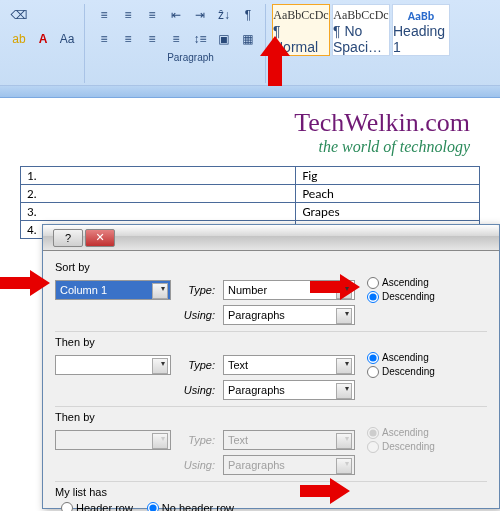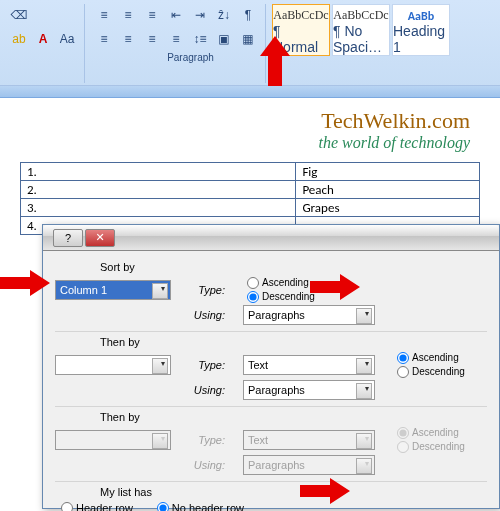--- a/index.html
+++ b/index.html
@@ -16,36 +16,36 @@
   .style-box { width: 58px; height: 52px; background: #fff; border: 1px solid #c3d6ef; display: flex; flex-direction: column; align-items: center; justify-content: flex-end; font-size: 10px; }
   .style-box.sel { border: 1px solid #f5a623; background: #fff9e6; }
   .style-preview { font-family: "Times New Roman", serif; font-size: 12px; color: #333; }
   .style-preview.blue { color: #2a6bcc; font-family: "Calibri", sans-serif; font-weight: bold; }
   .style-name { font-size: 14px; color: #2a4a7a; }
   
   .blue-bar { height: 12px; background: linear-gradient(#b9d4f3, #9ec3ec); border-bottom: 1px solid #7ba8e0; }
   
   .doc { padding: 10px 20px 0 20px; }
   .brand { text-align: right; margin-right: 10px; }
-  .brand-title { color: #a16207; font-family: Georgia, serif; font-size: 22px; }
+  .brand-title { color: #701a75; font-family: Georgia, serif; font-size: 26px; }
   .brand-sub { color: #2a8a5a; font-family: Georgia, serif; font-style: italic; font-size: 16px; }
   
   table.doc-table { border-collapse: collapse; width: 100%; margin-top: 10px; }
   table.doc-table td { border: 1px solid #4a6a9a; padding: 1px 6px; font-family: Calibri, sans-serif; font-size: 13px; }
   table.doc-table td:first-child { width: 60%; }
   
   .dialog { position: absolute; left: 42px; top: 224px; width: 458px; height: 285px; background: #f0f0f0; border: 1px solid #6688b0; box-shadow: 2px 2px 8px rgba(0,0,0,.3); }
   .titlebar { height: 26px; background: linear-gradient(#fefefe, #d7d7d7 45%, #c5c5c5 46%, #e6e6e6); display: flex; align-items: center; padding: 0 2px 0 8px; border-bottom: 1px solid #888; border-top-left-radius: 4px; border-top-right-radius: 4px; }
   .titlebar-title { flex: 1; color: #222; }
   .titlebar-btn { width: 30px; height: 18px; margin-left: 2px; display: flex; align-items: center; justify-content: center; font-size: 11px; background: linear-gradient(#f2f2f2,#cfcfcf); border: 1px solid #888; border-radius: 2px; }
   .titlebar-btn.close { background: linear-gradient(#e48080,#c03030); color: #fff; }
   
   .dialog-body { padding: 10px 12px 10px 12px; }
-  .field-label { display: inline-block; margin-bottom: 2px; margin-left: 45px; }
-  .row { display: flex; align-items: center; gap: 18px; margin: 2px 0; }
+  .field-label { display: inline-block; margin-bottom: 2px; }
+  .row { display: flex; align-items: center; gap: 8px; margin: 2px 0; }
   .combo { height: 20px; background: #fff; border: 1px solid #999; position: relative; display: flex; align-items: center; padding: 0 18px 0 4px; font-size: 11px; }
   .combo.sel { background: #3a72c8; color: #fff; }
   .combo.dis { background: #f0f0f0; color: #a0a0a0; }
   .combo::after { content: ""; position: absolute; right: 2px; top: 2px; width: 14px; height: 14px; background: linear-gradient(#f6f6f6,#d7d7d7); border: 1px solid #aaa; }
   .combo::before { content: "▾"; position: absolute; right: 5px; top: 3px; font-size: 8px; color: #333; z-index: 1; }
   .combo.dis::before { color: #ccc; }
   .w1 { width: 116px; } .w2 { width: 132px; } .wlab { width: 36px; text-align: right; font-style: italic; }
   
   .radio-col { display: flex; flex-direction: column; gap: 2px; margin-left: 4px; font-size: 10px; }
   .radio-col label { display: flex; align-items: flex-start; gap: 3px; }
@@ -144,20 +144,21 @@
   <div class="titlebar">
     <span class="titlebar-btn">?</span>
     <span class="titlebar-btn close">✕</span>
   </div>
   <div class="dialog-body">
     
     <span class="field-label">Sort by</span>
     <div class="row">
       <div class="combo sel w1">Column 1</div>
       <span class="wlab">Type:</span>
+      <div class="combo w2">Number</div>
       <div class="radio-col">
         <label>
             <input type="radio" name="o1" style="">
             <span>Ascending</span>
           </label>
         <label>
             <input type="radio" name="o1" checked="" style="">
             <span>Descending</span>
           </label>
       </div>

